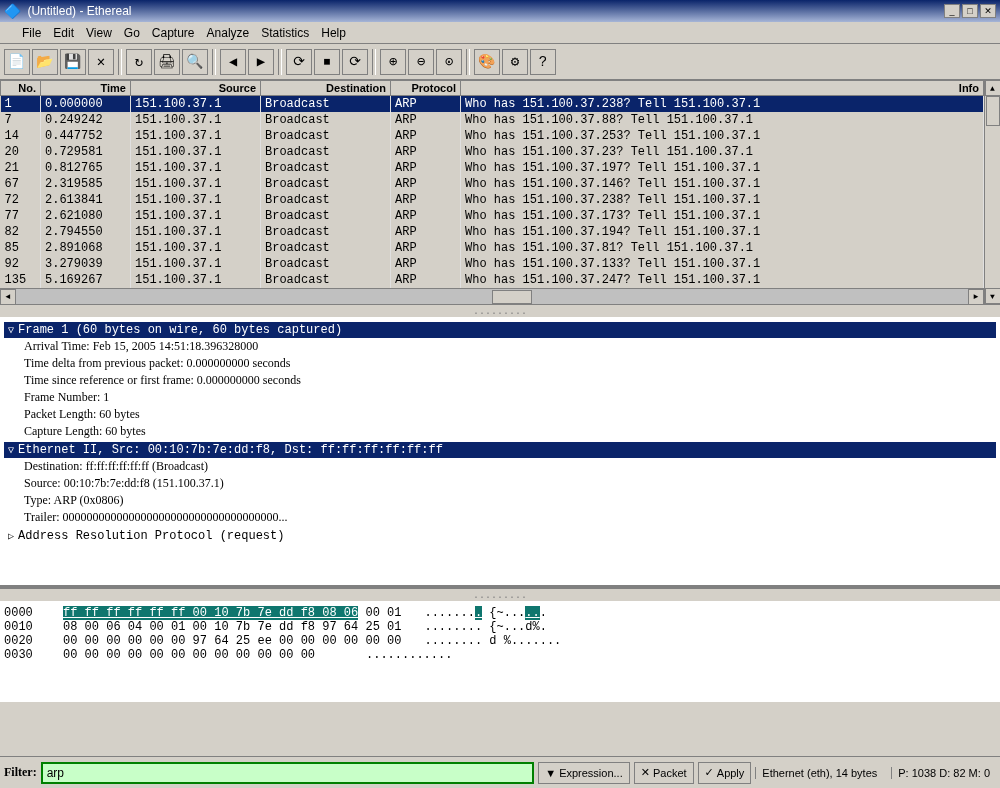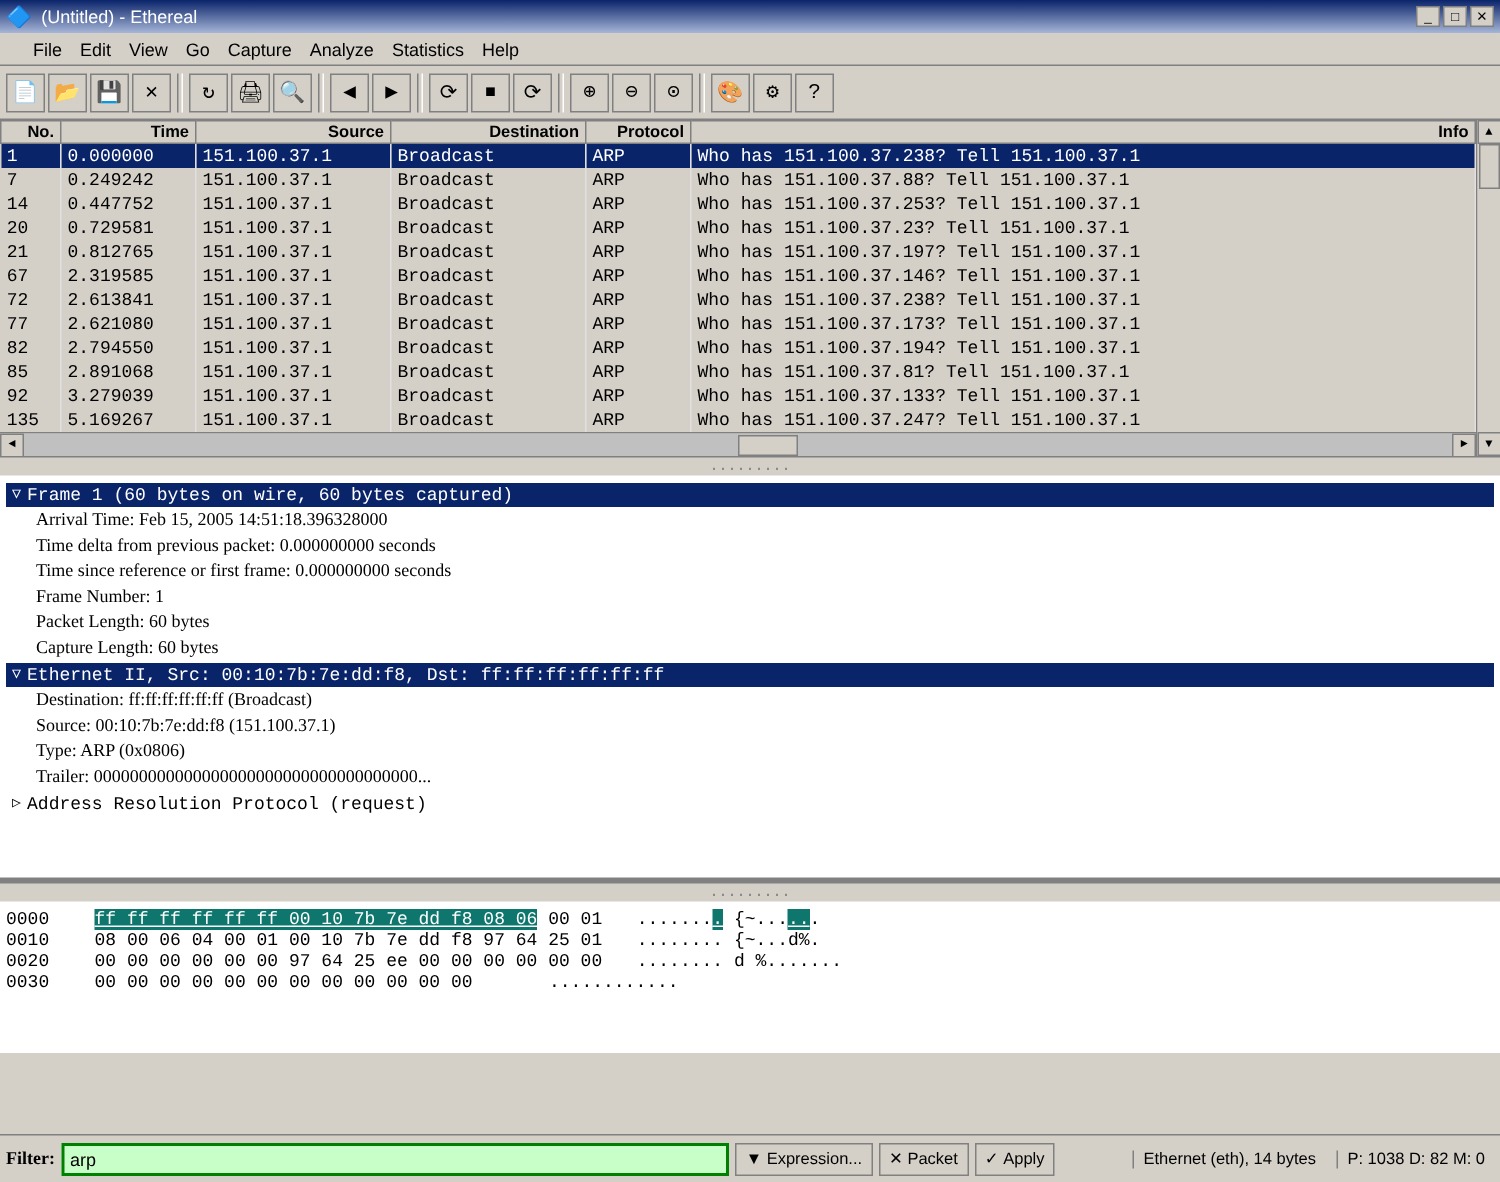--- a/index.html
+++ b/index.html
@@ -207,21 +207,20 @@
       display: flex;
       align-items: center;
       gap: 3px;
       font-family: Arial, sans-serif;
     }
     #status-bar-right {
       font-family: Arial, sans-serif;
       font-size: 11px;
       display: flex;
       gap: 8px;
-      margin-left: 48px;
     }
     .status-seg {
       border-left: 1px solid #808080;
       padding: 0 6px;
     }
 
     
     #plist-wrapper {
       position: relative;
       overflow: hidden;

